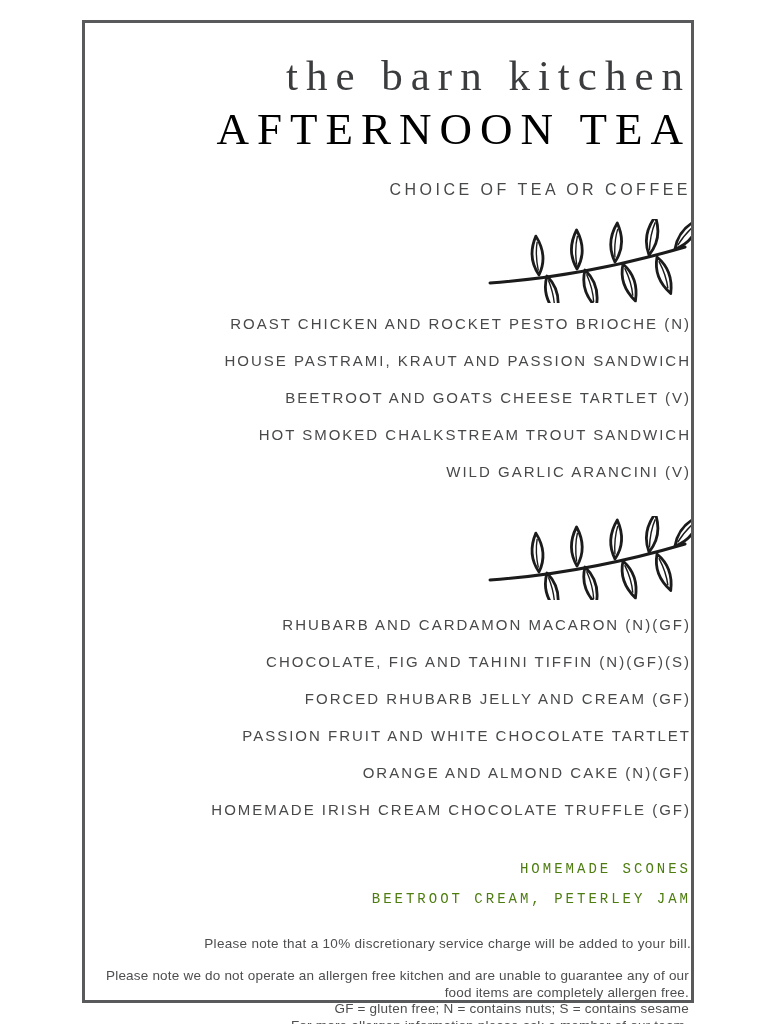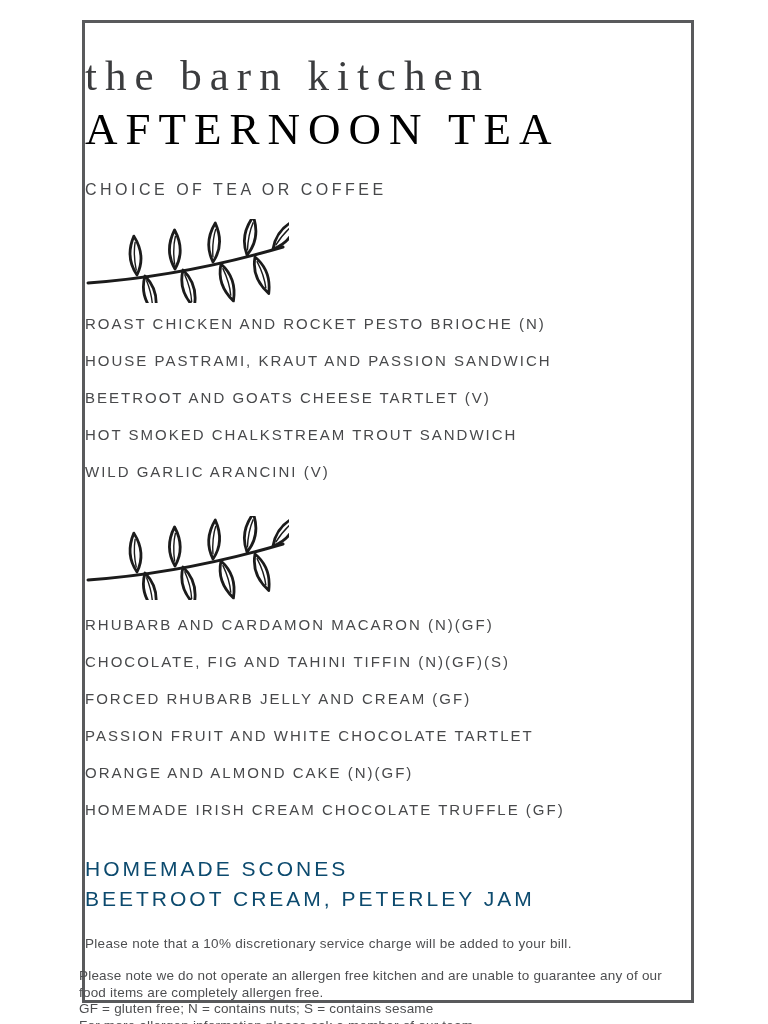--- a/index.html
+++ b/index.html
@@ -12,21 +12,21 @@
     overflow: hidden;
   }
   .frame {
     position: absolute;
     left: 82px;
     top: 20px;
     width: 612px;
     height: 983px;
     border: 3px solid #595a5c;
     box-sizing: border-box;
-    text-align: left;
+    text-align: right;
     background: #ffffff;
   }
   .brand {
     font-family: "Liberation Serif", serif;
     font-weight: 400;
     font-size: 43px;
     letter-spacing: 8px;
     color: #3b3c3e;
     margin: 30px 0 0 0;
     line-height: 1.05;
@@ -61,24 +61,25 @@
     font-size: 15px;
     letter-spacing: 2px;
     color: #48494b;
     line-height: 37px;
     white-space: nowrap;
   }
   .scones {
     margin-top: 26px;
   }
   .scones div {
-    font-size: 21px;
+    font-size: 14px;
     letter-spacing: 3px;
-    color: #0c4a6e;
+    color: #4d7c0f;
     line-height: 30px;
+    font-family: Liberation Mono, monospace;
   }
   .service-note {
     margin-top: 22px;
     font-size: 13.5px;
     letter-spacing: 0.3px;
     color: #4d4e50;
   }
   .allergen-block {
     margin-top: 17px;
     margin-left: -6px;

